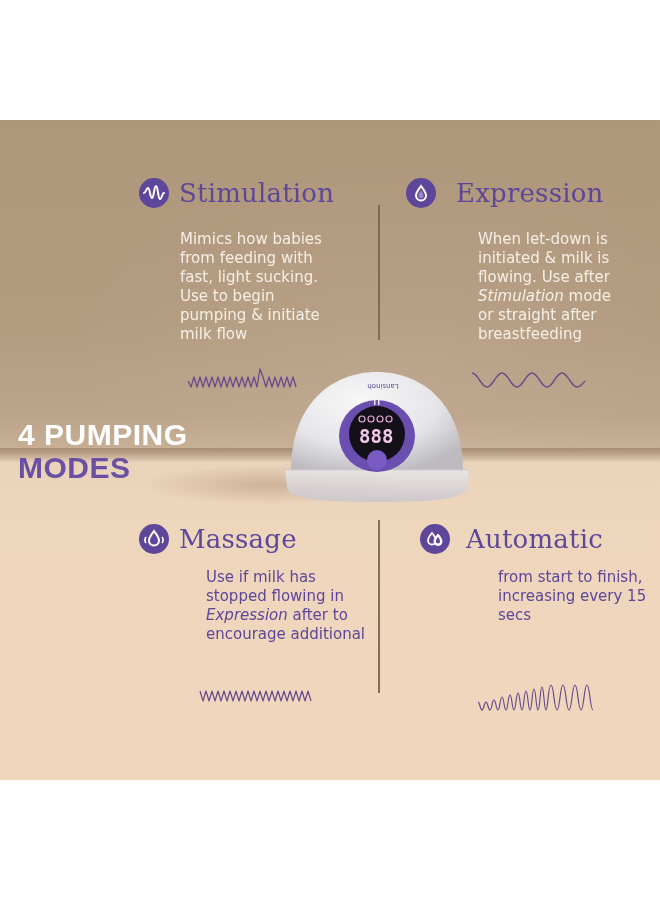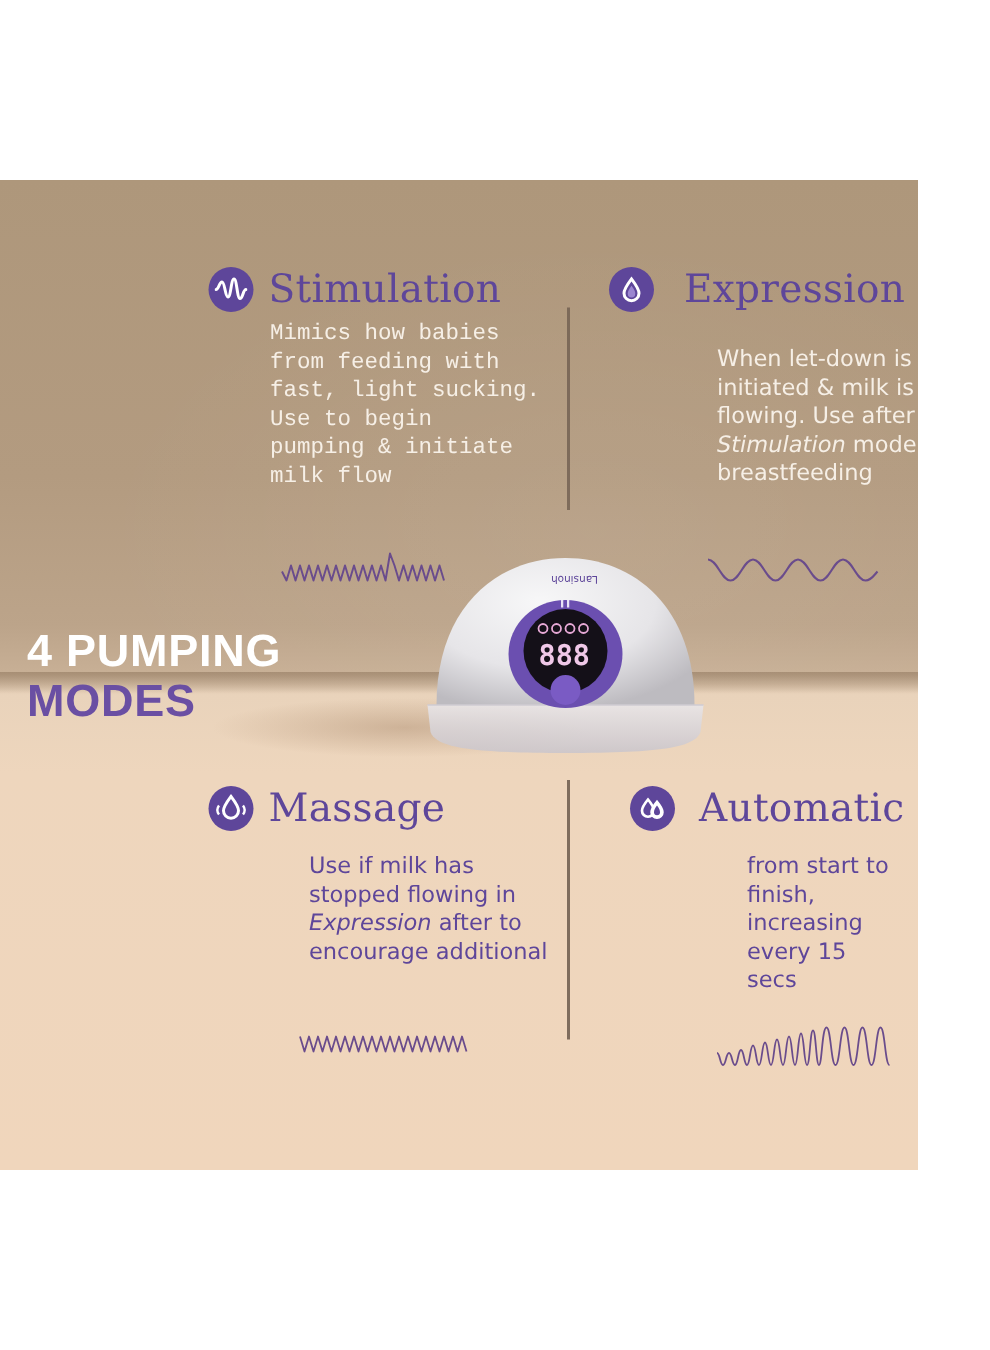--- a/index.html
+++ b/index.html
@@ -1,17 +1,17 @@
 <!DOCTYPE html>
 <html><head>
   <meta charset="utf-8">
   <style>
     html, body { margin: 0; padding: 0; }
     body { width: 660px; height: 900px; background: #ffffff; position: relative; overflow: hidden; font-family: "DejaVu Sans", sans-serif; }
-    .stage { position: absolute; left: 0; top: 120px; width: 612px; height: 660px; overflow: hidden;
+    .stage { position: absolute; left: 0; top: 120px; width: 660px; height: 660px; overflow: hidden;
       background: linear-gradient(180deg, #ae977b 0%, #b39b80 30%, #bca48a 45%, #c8b096 50%, #e9d3bb 52%, #eed6bd 60%, #f0d6bc 100%); }
     .wall-shade { position: absolute; left: 0; top: 0; width: 660px; height: 335px;
       background: radial-gradient(ellipse at 60% 70%, rgba(255,255,255,0.06), rgba(0,0,0,0) 60%); }
     .horizon { position: absolute; left: 0; top: 328px; width: 660px; height: 14px;
       background: linear-gradient(180deg, rgba(140,115,90,0.55), rgba(230,205,180,0.0)); }
     .table-shadow { position: absolute; left: 140px; top: 345px; width: 260px; height: 40px; border-radius: 50%;
       background: radial-gradient(ellipse at center, rgba(150,115,85,0.35), rgba(150,115,85,0) 70%); }
 
     .divider { position: absolute; left: 378px; width: 1.5px; background: #6b5a4c; }
     .divider.top { top: 85px; height: 135px; opacity: 0.75; }
@@ -44,21 +44,21 @@
   <div class="divider bottom"></div>
 
   <div class="mode-title" style="left:139px; top:58px;">
     <span class="icon">
       <svg width="22" height="18" viewBox="0 0 22 18">
           <path d="M1 9 C3 9 3 4 5 4 C7 4 7 14 9 14 C11 14 11 2 13 2 C15 2 15 15 17 15 C19 15 19 9 21 9" fill="none" stroke="#ffffff" stroke-width="2" stroke-linecap="round"></path>
         </svg>
     </span>
     <span class="title">Stimulation</span>
   </div>
-  <div class="mode-desc light" style="left:180px; top:93px;font-family:Liberation Mono, monospace;">
+  <div class="mode-desc light" style="left:180px; top:110px;">
     <div>Mimics how babies</div>
     <div>from feeding with</div>
     <div>fast, light sucking.</div>
     <div>Use to begin</div>
     <div>pumping &amp; initiate</div>
     <div>milk flow</div>
   </div>
   <svg class="wave" style="left:186px; top:245px;" width="114" height="28" viewBox="0 0 114 28">
     <path d="M2 16 L5 22 L8 12 L11 22 L14 12 L17 22 L20 12 L23 22 L26 12 L29 22 L32 12 L35 22 L38 12 L41 22 L44 12 L47 22 L50 12 L53 22 L56 12 L59 22 L62 12 L65 22 L68 12 L71 22 L74 4 L77 12 L80 22 L83 12 L86 22 L89 12 L92 22 L95 12 L98 22 L101 12 L104 22 L107 12 L110 22" fill="none" stroke="#6a4c8c" stroke-width="1.3" stroke-linejoin="round"></path>
   </svg>
@@ -70,20 +70,21 @@
           <path d="M10 7.5 C11.8 10 12.5 11.2 12.5 12.8 A2.5 2.5 0 0 1 7.5 12.8 C7.5 11.2 8.2 10 10 7.5 Z" fill="#9b86d0"></path>
         </svg>
     </span>
     <span class="title">Expression</span>
   </div>
   <div class="mode-desc light" style="left:478px; top:110px;">
     <div>When let-down is</div>
     <div>initiated &amp; milk is</div>
     <div>flowing. Use after</div>
     <div><em>Stimulation</em><span> mode</span></div>
+    <div>or straight after</div>
     <div>breastfeeding</div>
   </div>
   <svg class="wave" style="left:468px; top:245px;" width="120" height="26" viewBox="0 0 120 26">
     <path d="M4 8 C10 8 13 22 19 22 C25 22 28 8 34 8 C40 8 43 22 49 22 C55 22 58 8 64 8 C70 8 73 22 79 22 C85 22 88 8 94 8 C100 8 103 22 109 22 C113 22 115 18 117 16" fill="none" stroke="#6a4c8c" stroke-width="1.4"></path>
   </svg>
 
   <div class="headline">
     <span class="l1">4 PUMPING</span>
     <span class="l2">MODES</span>
   </div>

